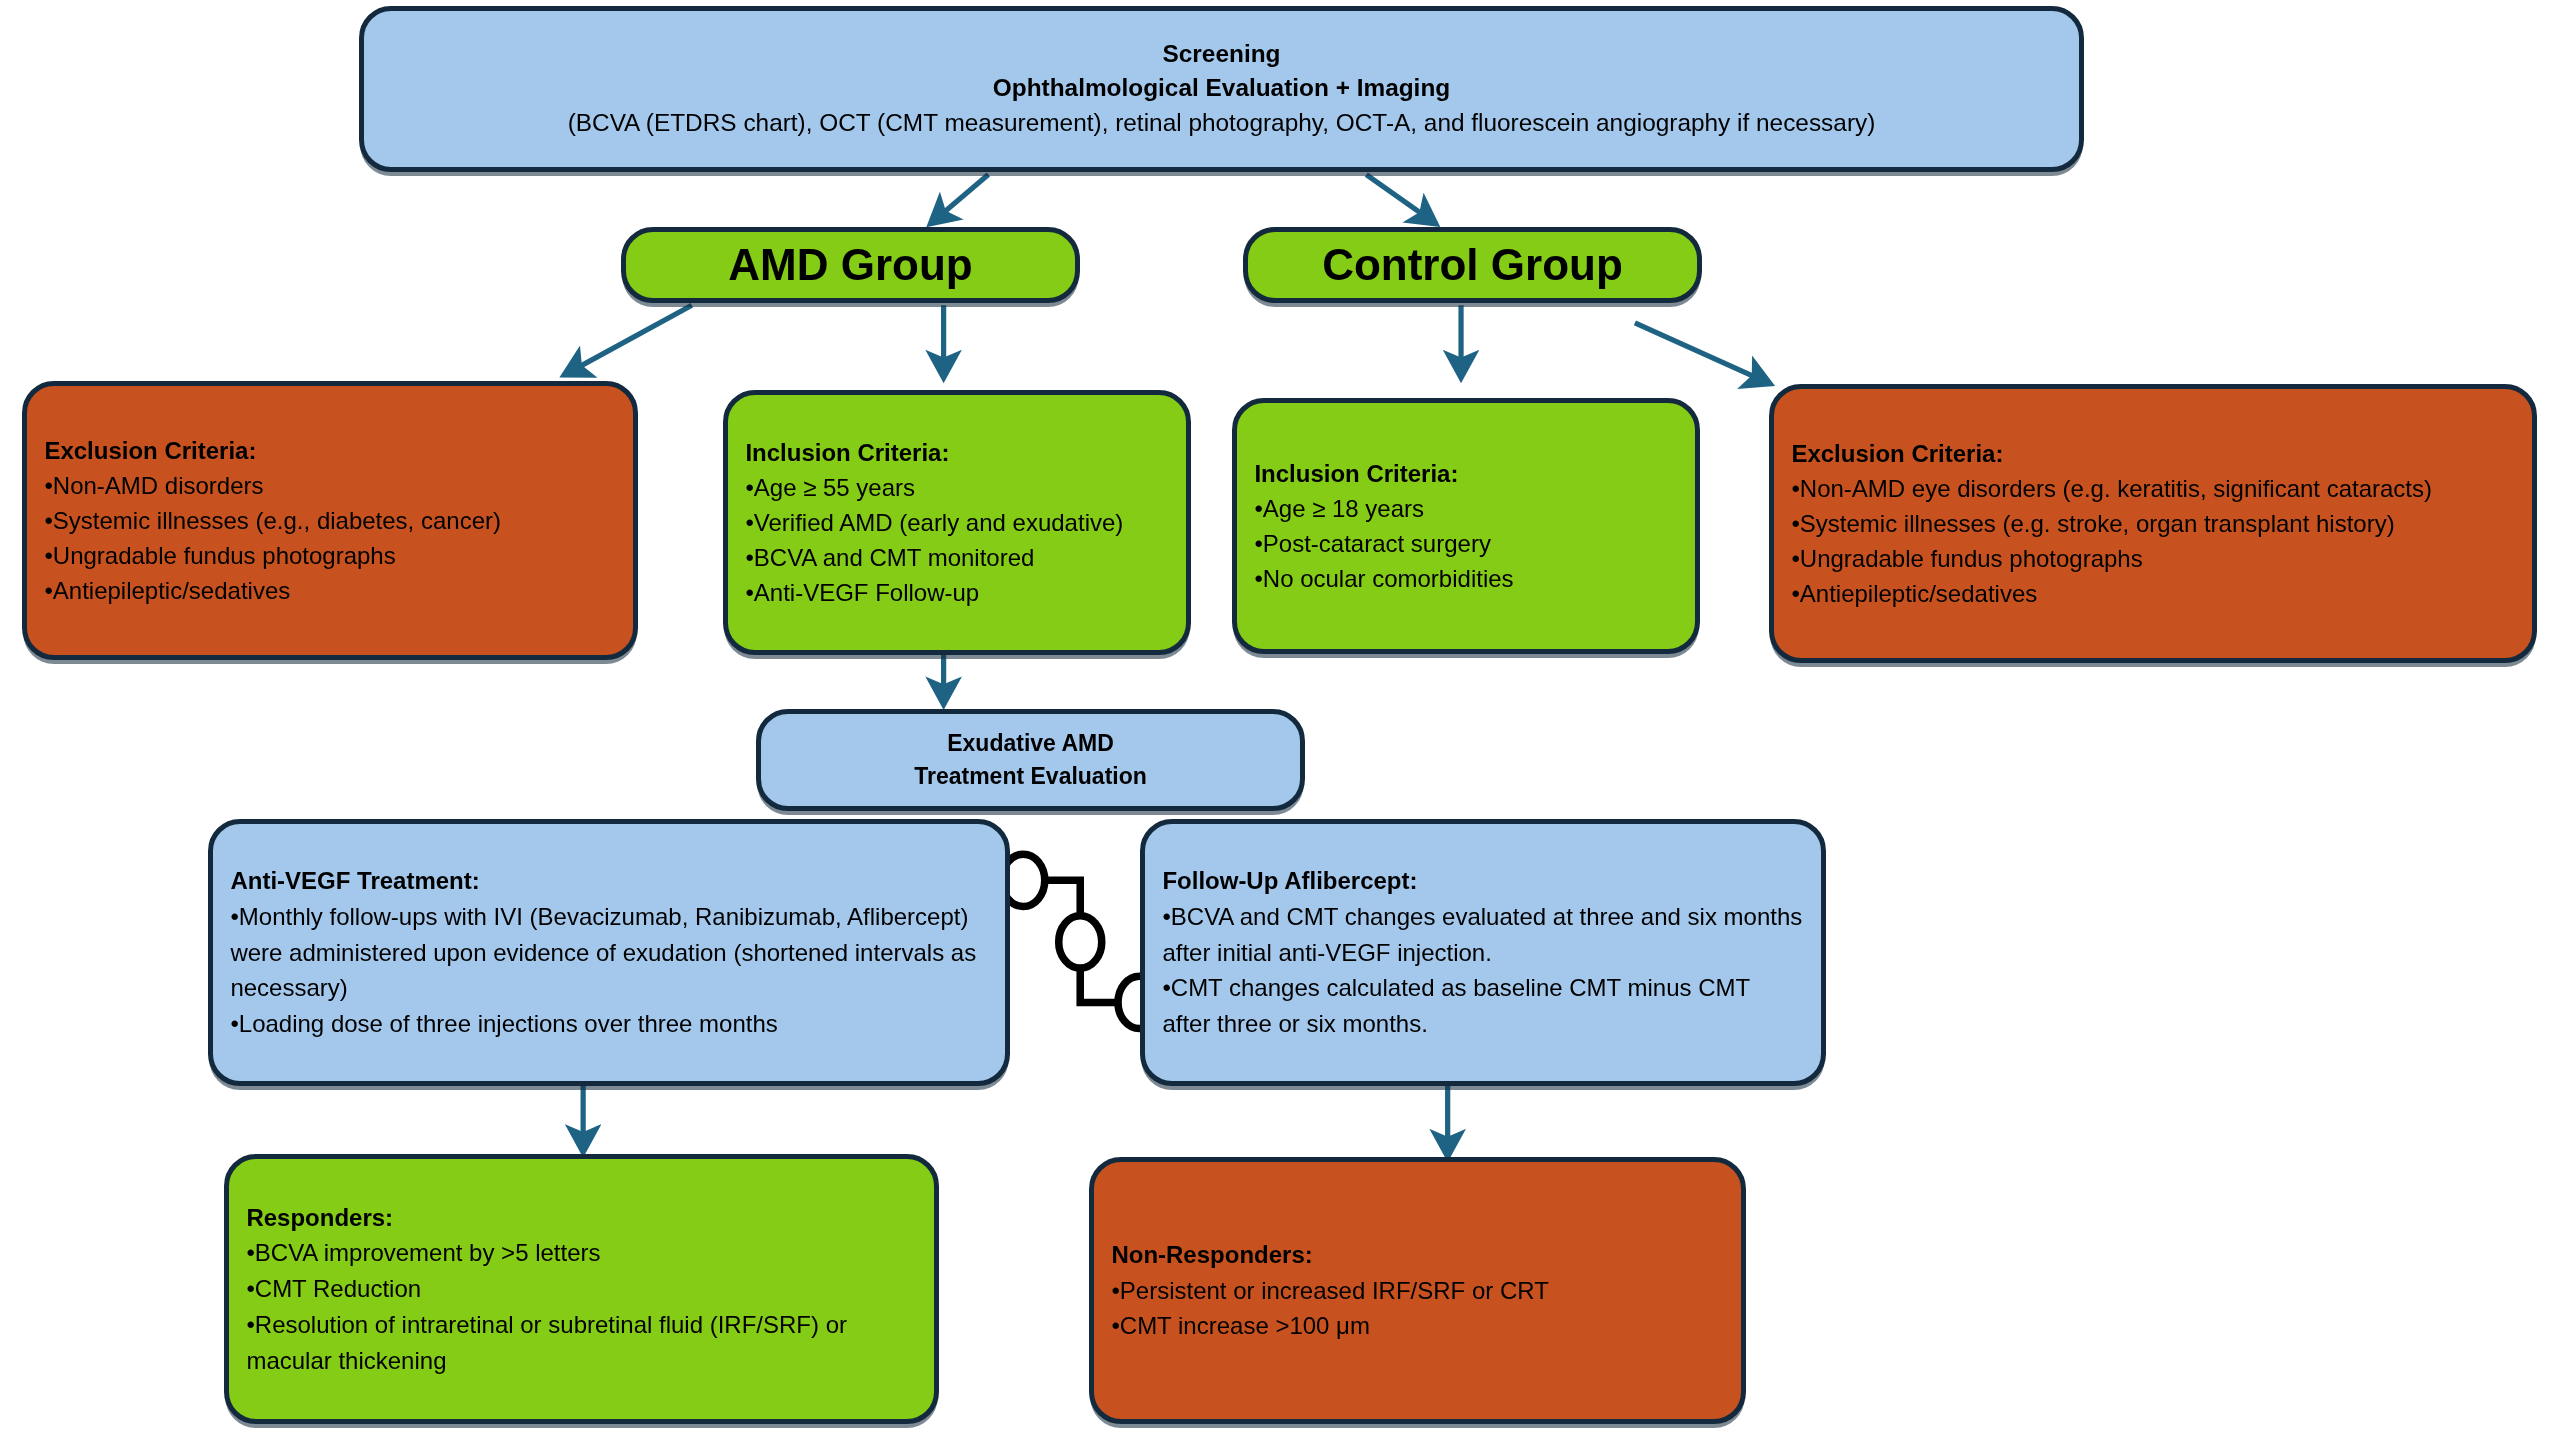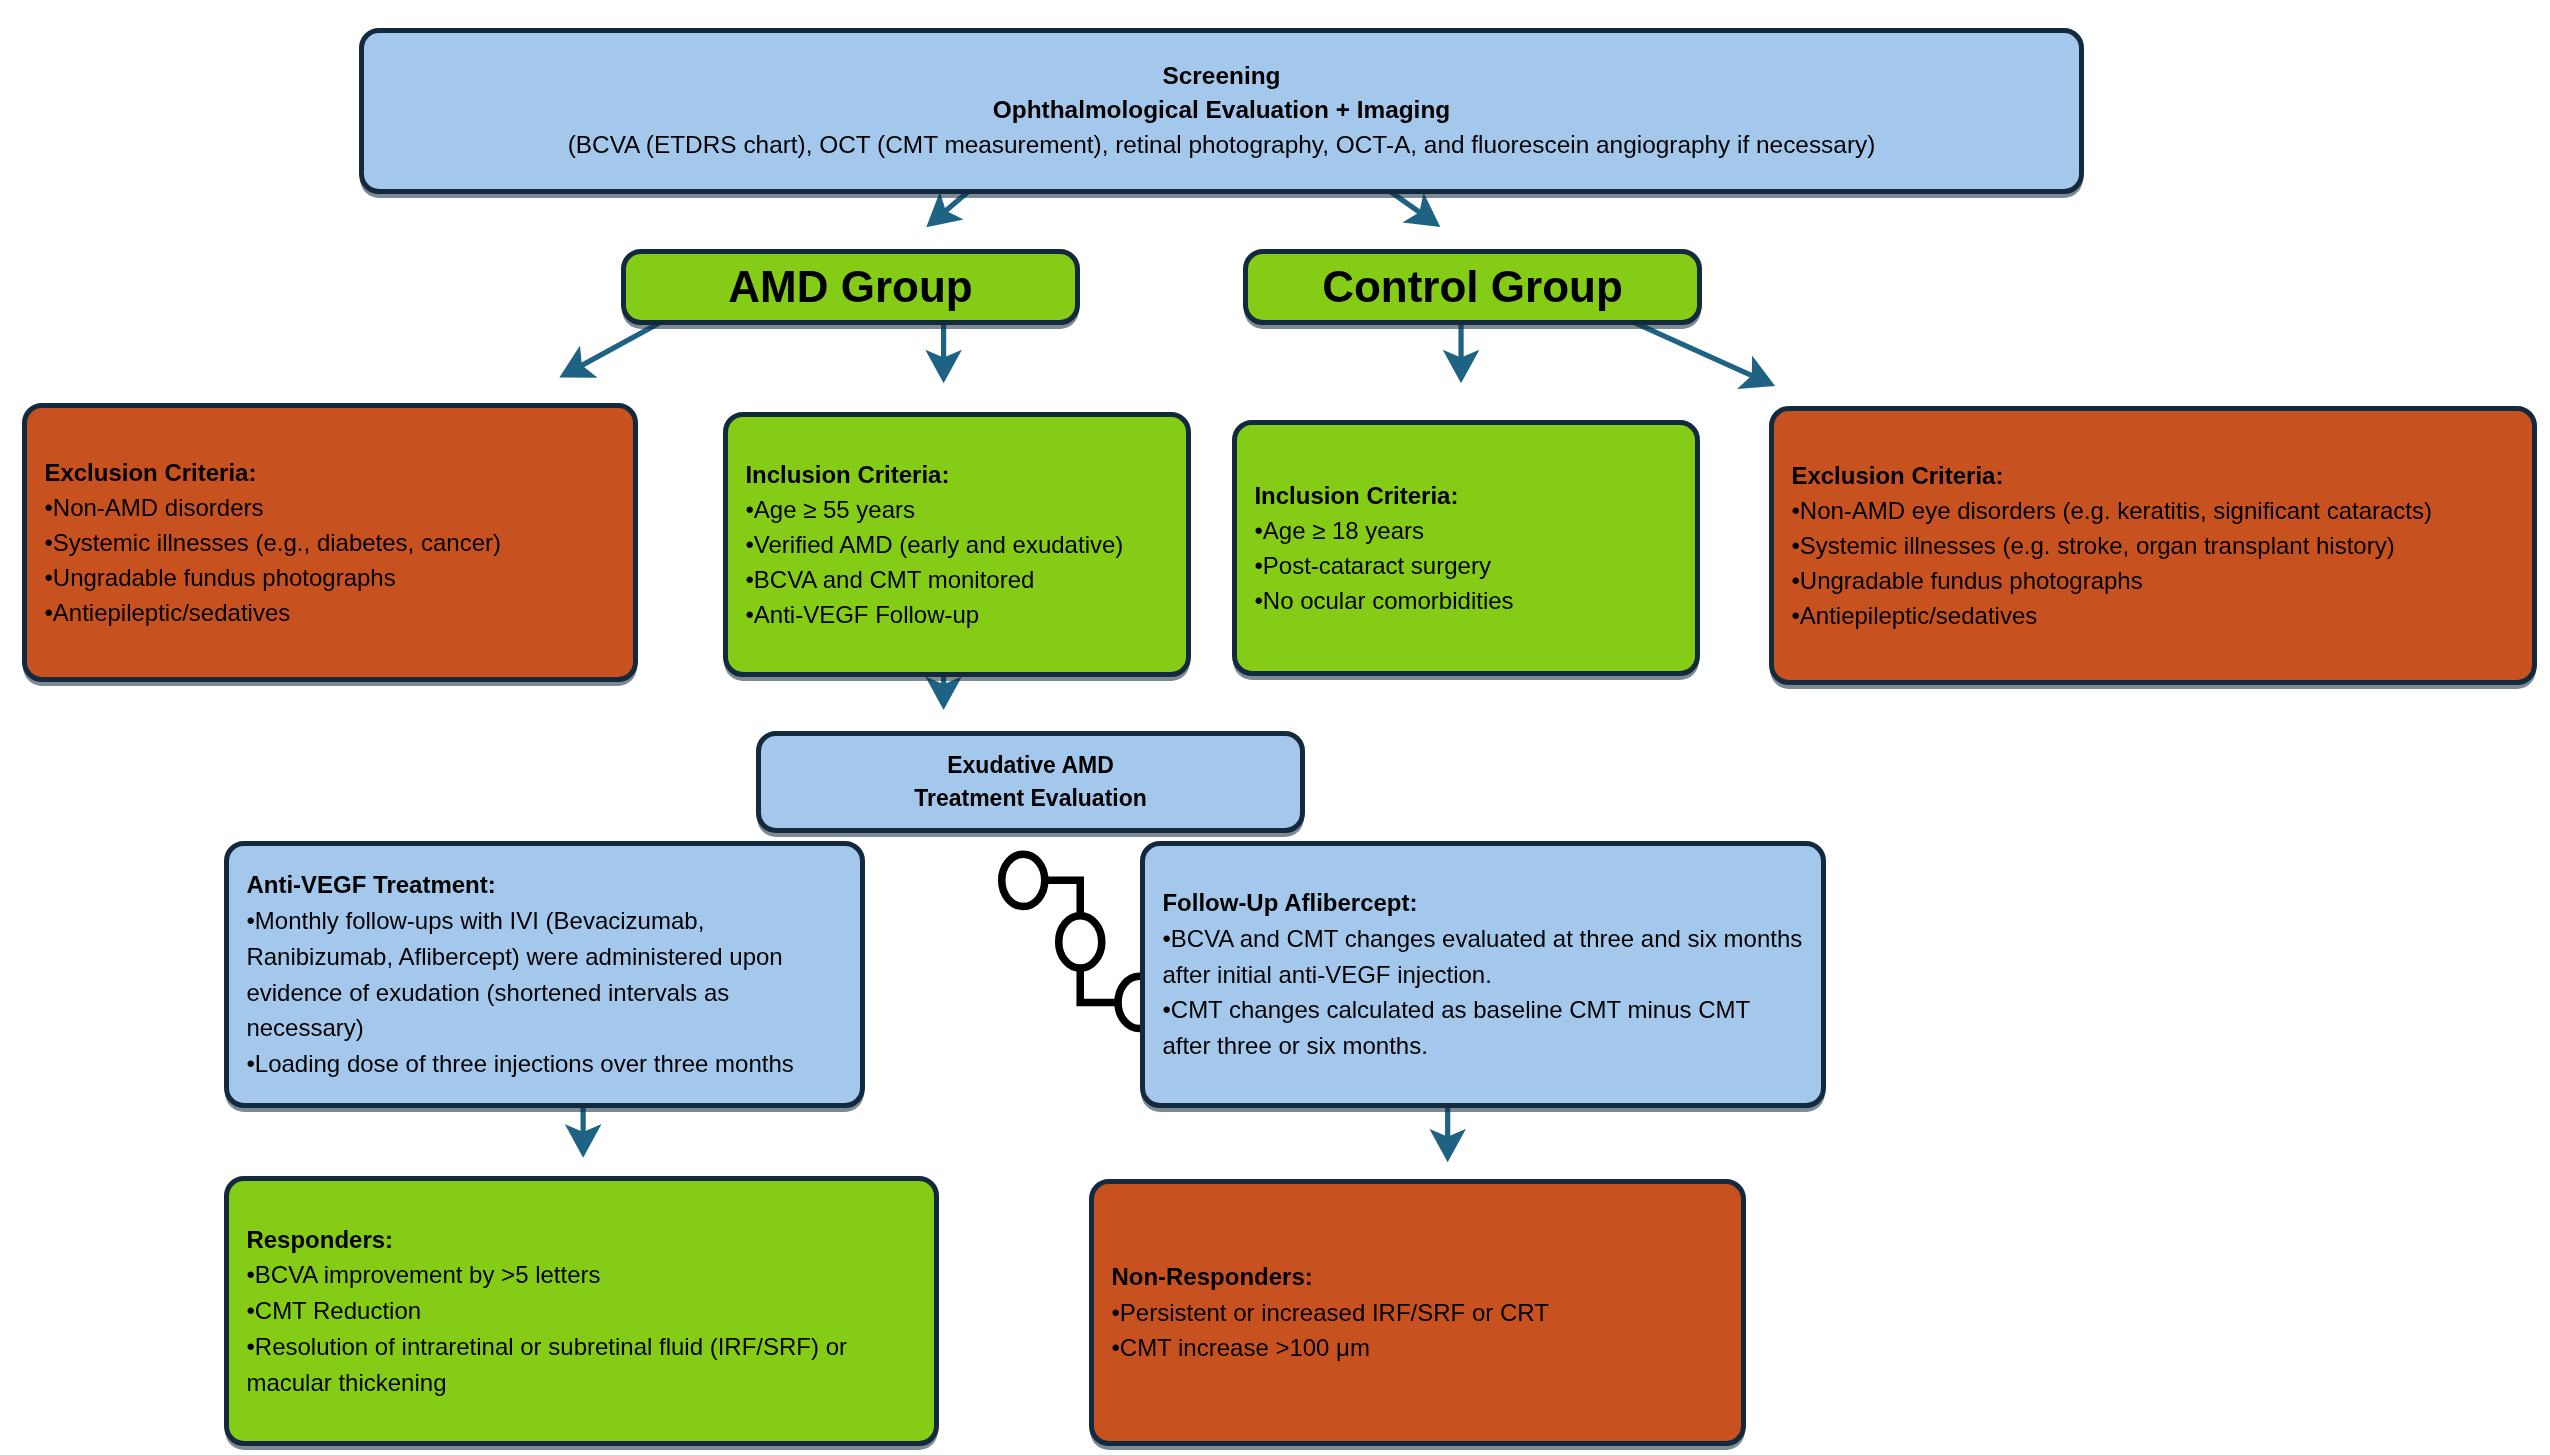--- a/index.html
+++ b/index.html
@@ -1,20 +1,20 @@
 <!DOCTYPE html>
 <html style="font-size:9.3px"><head>
 <meta charset="utf-8">
 <style>
   html,body{margin:0;padding:0;background:#ffffff;}
   body{font-family:"Liberation Sans", sans-serif;}
   #canvas{position:relative;width:2550px;height:1456px;background:#ffffff;overflow:hidden;}
 
-  .node{position:absolute;box-sizing:border-box;border:5.2px solid #13293d;border-radius:20px;
-        box-shadow:0 5.2px 0 -1.2px rgba(19,41,61,.55);margin-top:22px;}
+  .node{position:absolute;box-sizing:border-box;border:5.2px solid #13293d;border-radius:32px;
+        box-shadow:0 5.2px 0 -1.2px rgba(19,41,61,.55);}
   .node .inner{position:absolute;left:0;top:0;right:0;bottom:0;display:flex;flex-direction:column;
         justify-content:center;padding:12.8px 17.4px;}
 
   .fill-mid{background:#a3c8ec;}
   .fill-light{background:#84cc16;}
   .fill-orange{background:#c8521f;}
 
   .t-center{text-align:center;}
   .ttl{font-weight:bold;color:#000;}
   .ln{color:#000;}
@@ -133,21 +133,21 @@
     </div>
   </div>
 
   <div class="node fill-mid" style="left:756px;top:709px;width:549px;height:102px;text-decoration:underline;">
     <div class="inner t-center">
       <div class="ttl f-mid">Exudative AMD</div>
       <div class="ttl f-mid">Treatment Evaluation</div>
     </div>
   </div>
 
-  <div class="node fill-mid" style="left:224px;top:819px;width:641px;height:267px;">
+  <div class="node fill-mid" style="left:208px;top:819px;width:802px;height:267px;">
     <div class="inner">
       <div class="ttl f-lower">Anti-VEGF Treatment:</div>
       <ul>
         <li class="ln f-lower bul">•Monthly follow-ups with IVI (Bevacizumab, Ranibizumab, Aflibercept) were administered upon evidence of exudation (shortened intervals as necessary)</li>
         <li class="ln f-lower bul">•Loading dose of three injections over three months</li>
       </ul>
     </div>
   </div>
 
   <div class="node fill-mid" style="left:1140px;top:819px;width:686px;height:267px;">

